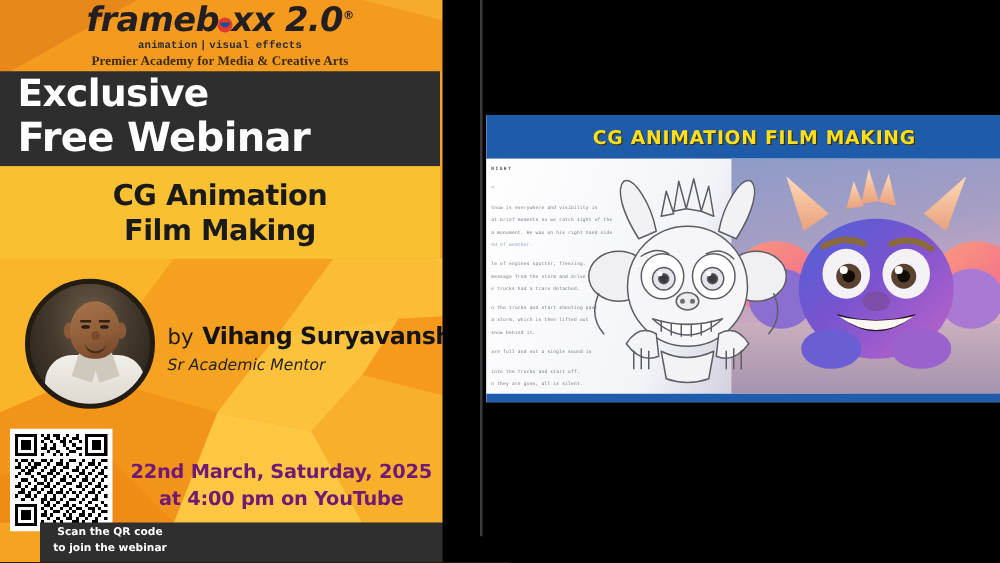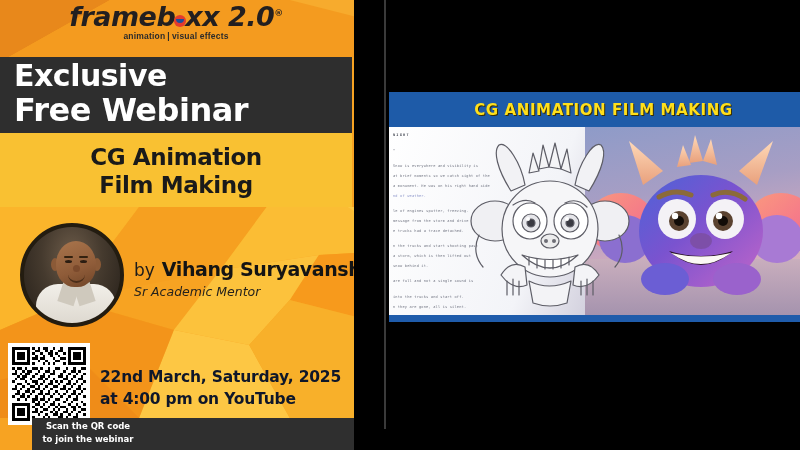--- a/index.html
+++ b/index.html
@@ -16,21 +16,21 @@
 
   .logo-band{position:absolute;left:0;top:0;width:352px;height:57px;overflow:hidden;}
   .logo-wrap{position:absolute;left:0;top:3px;width:352px;text-align:center;}
   .logo-main{font-family:"DejaVu Sans",sans-serif;font-weight:700;font-style:italic;
     font-size:27px;letter-spacing:-0.5px;color:#231f20;line-height:1;white-space:nowrap;}
   .logo-main .dot{display:inline-block;width:12px;height:12px;border-radius:50%;
     background:#e23b2e;vertical-align:-1px;margin:0 -1px;position:relative;}
   .logo-main .dot:after{content:"";position:absolute;left:2px;top:4px;width:8px;height:4px;
     background:#1b4f9c;border-radius:0 0 6px 6px;}
   .logo-reg{font-size:9px;vertical-align:super;font-style:normal;}
-  .logo-sub{font-family:Liberation Sans, sans-serif;font-size:8.5px;font-weight:600;color:#2b2b2b;
+  .logo-sub{font-family:Liberation Mono, monospace;font-size:8.5px;font-weight:600;color:#2b2b2b;
     letter-spacing:0.2px;margin-top:1px;}
   .logo-sub .sep{color:#2b2b2b;margin:0 2px;}
   .logo-tag{font-family:"Liberation Serif",serif;font-weight:700;font-size:10.5px;color:#3a2a12;
     margin-top:3px;letter-spacing:0.1px;}
 
   .dark-band{position:absolute;left:0;top:57px;width:352px;height:76px;background:#2e2e2e;}
   .dark-band .l1{position:absolute;left:14px;top:3px;color:#fff;font-size:30px;font-weight:700;
     font-family:"DejaVu Sans",sans-serif;letter-spacing:-0.5px;line-height:1.08;}
   .dark-band .l2{position:absolute;left:14px;top:36px;color:#fff;font-size:32px;font-weight:700;
     font-family:"DejaVu Sans",sans-serif;letter-spacing:-0.5px;line-height:1.08;}
@@ -70,22 +70,22 @@
   .byline .by{font-family:"DejaVu Sans",sans-serif;font-size:17px;color:#1c1c1c;font-weight:400;}
   .byline .nm{font-family:"DejaVu Sans",sans-serif;font-size:19px;color:#141414;font-weight:700;
     letter-spacing:-0.4px;margin-left:7px;}
   .byline .role{font-family:"DejaVu Sans",sans-serif;font-style:italic;font-size:12.5px;color:#25221c;
     text-align:left;margin-top:4px;padding-right:18px;}
 
   .qr{position:absolute;left:8px;top:343px;width:82px;height:82px;background:#fff;padding:4px;box-sizing:border-box;}
   .qr svg{display:block;width:100%;height:100%;}
 
   .datebox{position:absolute;left:100px;top:366px;width:250px;}
-  .datebox div{font-family:"DejaVu Sans",sans-serif;font-weight:700;font-size:15.5px;color:#0f172a;
-    letter-spacing:-0.2px;line-height:1.42;}
+  .datebox div{font-family:"DejaVu Sans",sans-serif;font-weight:700;font-size:15.5px;color:#701a75;
+    letter-spacing:-0.2px;line-height:1.42;text-align:center;}
 
   .bottom-strip{position:absolute;left:0;top:418px;width:352px;height:32px;background:#2f2f2f;margin-left:32px;}
   .bottom-strip .cap{position:absolute;left:6px;top:2px;width:100px;text-align:center;color:#fff;
     font-family:"DejaVu Sans",sans-serif;font-weight:700;font-size:8.5px;line-height:1.5;}
 
   
   .right-panel{position:absolute;left:354px;top:0;width:446px;height:450px;background:#000;overflow:hidden;}
   .share-frame{position:absolute;left:2px;top:0;width:432px;height:429px;background:#000;
     border-left:2px solid #3a3a3a;box-sizing:border-box;margin-left:28px;}
   .slide{position:absolute;left:3px;top:92px;width:429px;height:230px;overflow:hidden;background:#eef1f6;}
@@ -134,20 +134,21 @@
         <polygon points="0,330 60,300 150,330 120,418 0,418" fill="#f08f1a" opacity="0.55"></polygon>
         <polygon points="300,207 352,207 352,245" fill="#fdc843"></polygon>
         <polygon points="0,380 70,360 120,418 0,418" fill="#ef8c18"></polygon>
       </svg>
     </div>
 
     <div class="logo-band">
       <div class="logo-wrap">
         <div class="logo-main"><span>frameb</span><span class="dot"></span><span>xx</span> <span>2.0</span><span class="logo-reg">®</span></div>
         <div class="logo-sub"><span>animation</span><span class="sep">|</span><span>visual effects</span></div>
+        <div class="logo-tag">Premier Academy for Media &amp; Creative Arts</div>
       </div>
     </div>
 
     <div class="dark-band">
       <div class="l1">Exclusive</div>
       <div class="l2">Free Webinar</div>
     </div>
 
     <div class="yellow-band">
       <div class="t t2">Film Making</div>

